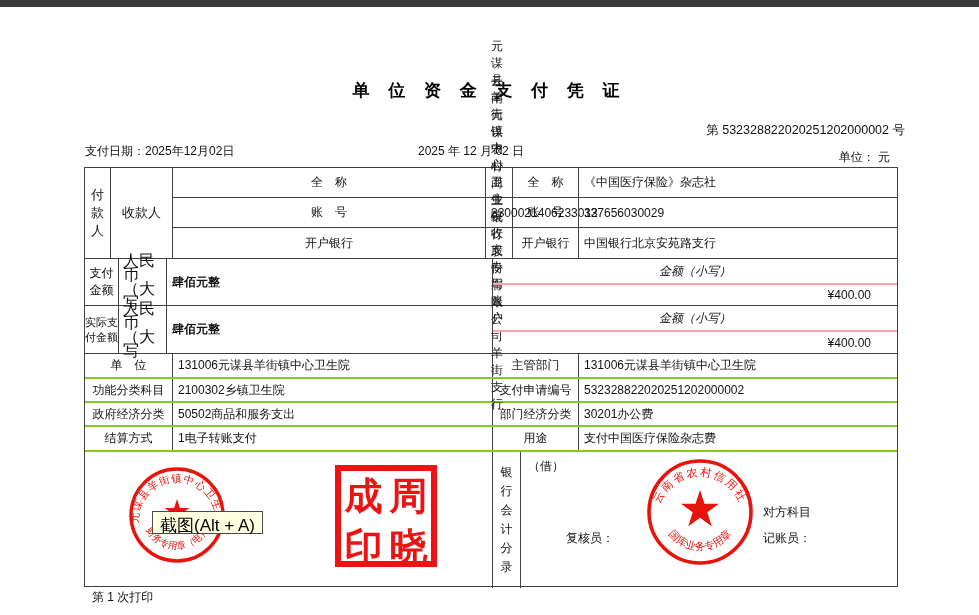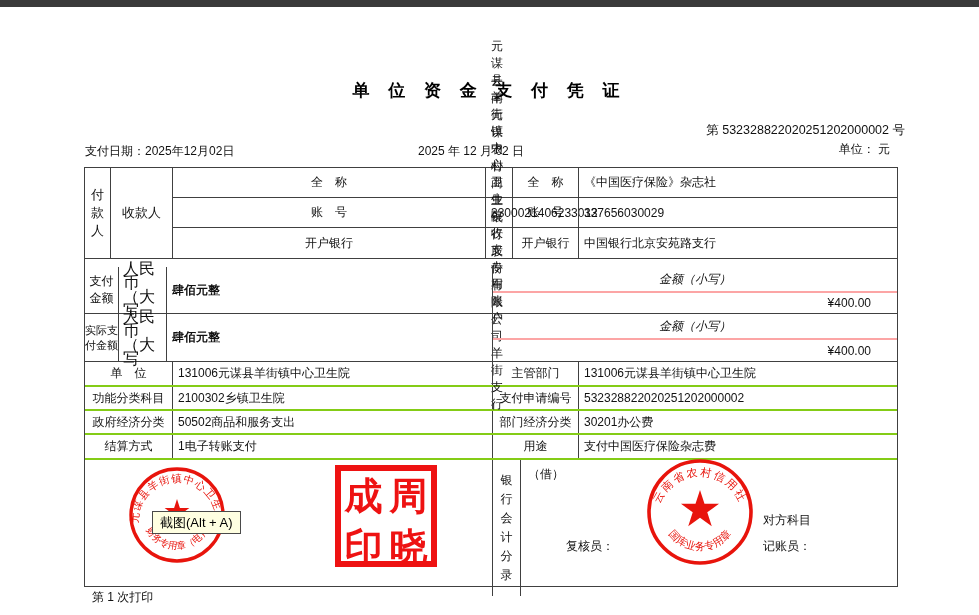--- a/index.html
+++ b/index.html
@@ -5,40 +5,40 @@
   * { margin:0; padding:0; box-sizing:border-box; }
   html,body { width:979px; height:615px; background:#fff; overflow:hidden;
     font-family:"Liberation Sans", sans-serif; color:#111; }
   .abs { position:absolute; }
   .topbar { left:0; top:0; width:979px; height:7px; background:#3a3a3a; }
   .title { left:0; top:79px; width:979px; text-align:center; font-size:17px;
     font-weight:700; letter-spacing:7px; color:#000; }
   .vno { top:122px; right:74px; font-size:12.5px; }
   .pdate { top:143px; left:85px; font-size:12px; }
   .cdate { top:143px; left:418px; font-size:12px; }
-  .udate { top:141px; right:89px; font-size:12px; }
+  .udate { top:149px; right:89px; font-size:12px; }
   .printline { top:589px; left:92px; font-size:12px; }
 
   .vtable { left:84px; top:167px; width:814px; height:420px;
     border:1px solid #404040; font-size:12px; }
 
   
   .bandA { display:grid; grid-template-columns:26px 62px 313px 27px 66px 1fr;
     grid-template-rows:30px 30px 30px; height:91px; border-bottom:1px solid #404040; }
   .bandA > div { border-right:1px solid #404040; border-bottom:1px solid #404040;
     display:flex; align-items:center; }
   .bandA .side { grid-row:1/4; flex-direction:column; justify-content:space-around;
     padding:8px 0; font-size:13px; border-bottom:none; }
   .bandA .lastcol { border-right:none; }
   .bandA .lastrow { border-bottom:none; }
   .lbl { justify-content:center; text-align:center; }
   .val { padding-left:5px; }
 
   
-  .bandB { height:94px;margin-top:8px; }
+  .bandB { height:94px; }
   .brow { display:flex; height:47px; }
   .brow1 { border-bottom:1px solid #404040; }
   .brow > div { border-right:1px solid #404040; display:flex; align-items:center; }
   .amtlbl { width:34px; justify-content:center; text-align:center; }
   .fs11 { font-size:11px; }
   .rmb { width:48px; padding:0 4px; font-size:16px; line-height:14px; }
   .daxie { width:326px; padding-left:5px; font-weight:700; }
   .smallbox { flex:1; border-right:none !important; flex-direction:column;
     align-items:stretch !important; }
   .smallhead { height:26px; display:flex; align-items:center; justify-content:center;
@@ -68,21 +68,21 @@
   .counter { position:absolute; left:242px; top:52px; }
   .bookkeeper { position:absolute; left:242px; top:78px; }
   .sealbox { left:335px; top:465px; width:102px; height:102px;
     border:6px solid #ee1212; display:grid; grid-template-columns:1fr 1fr;
     grid-template-rows:1fr 1fr; z-index:3; }
   .sealbox div { display:flex; align-items:center; justify-content:center;
     font-size:38px; font-weight:900; color:#ee1212;
     font-family:"Liberation Serif", serif; }
   .stampsvg { z-index:2; }
   .tooltip { left:152px; top:511px; height:23px; background:#ffffe1;
-    border:1px solid #4a4a4a; padding:2px 7px; font-size:13px; color:#000;
+    border:1px solid #4a4a4a; padding:2px 7px; font-size:17px; color:#000;
     z-index:5; white-space:nowrap; }
 </style>
 </head>
 <body>
 
 <div class="abs topbar"></div>
 
 <div class="abs title">单 位 资 金 支 付 凭 证</div>
 <div class="abs vno">第 532328822020251202000002 号</div>
 <div class="abs pdate">支付日期：2025年12月02日</div>

